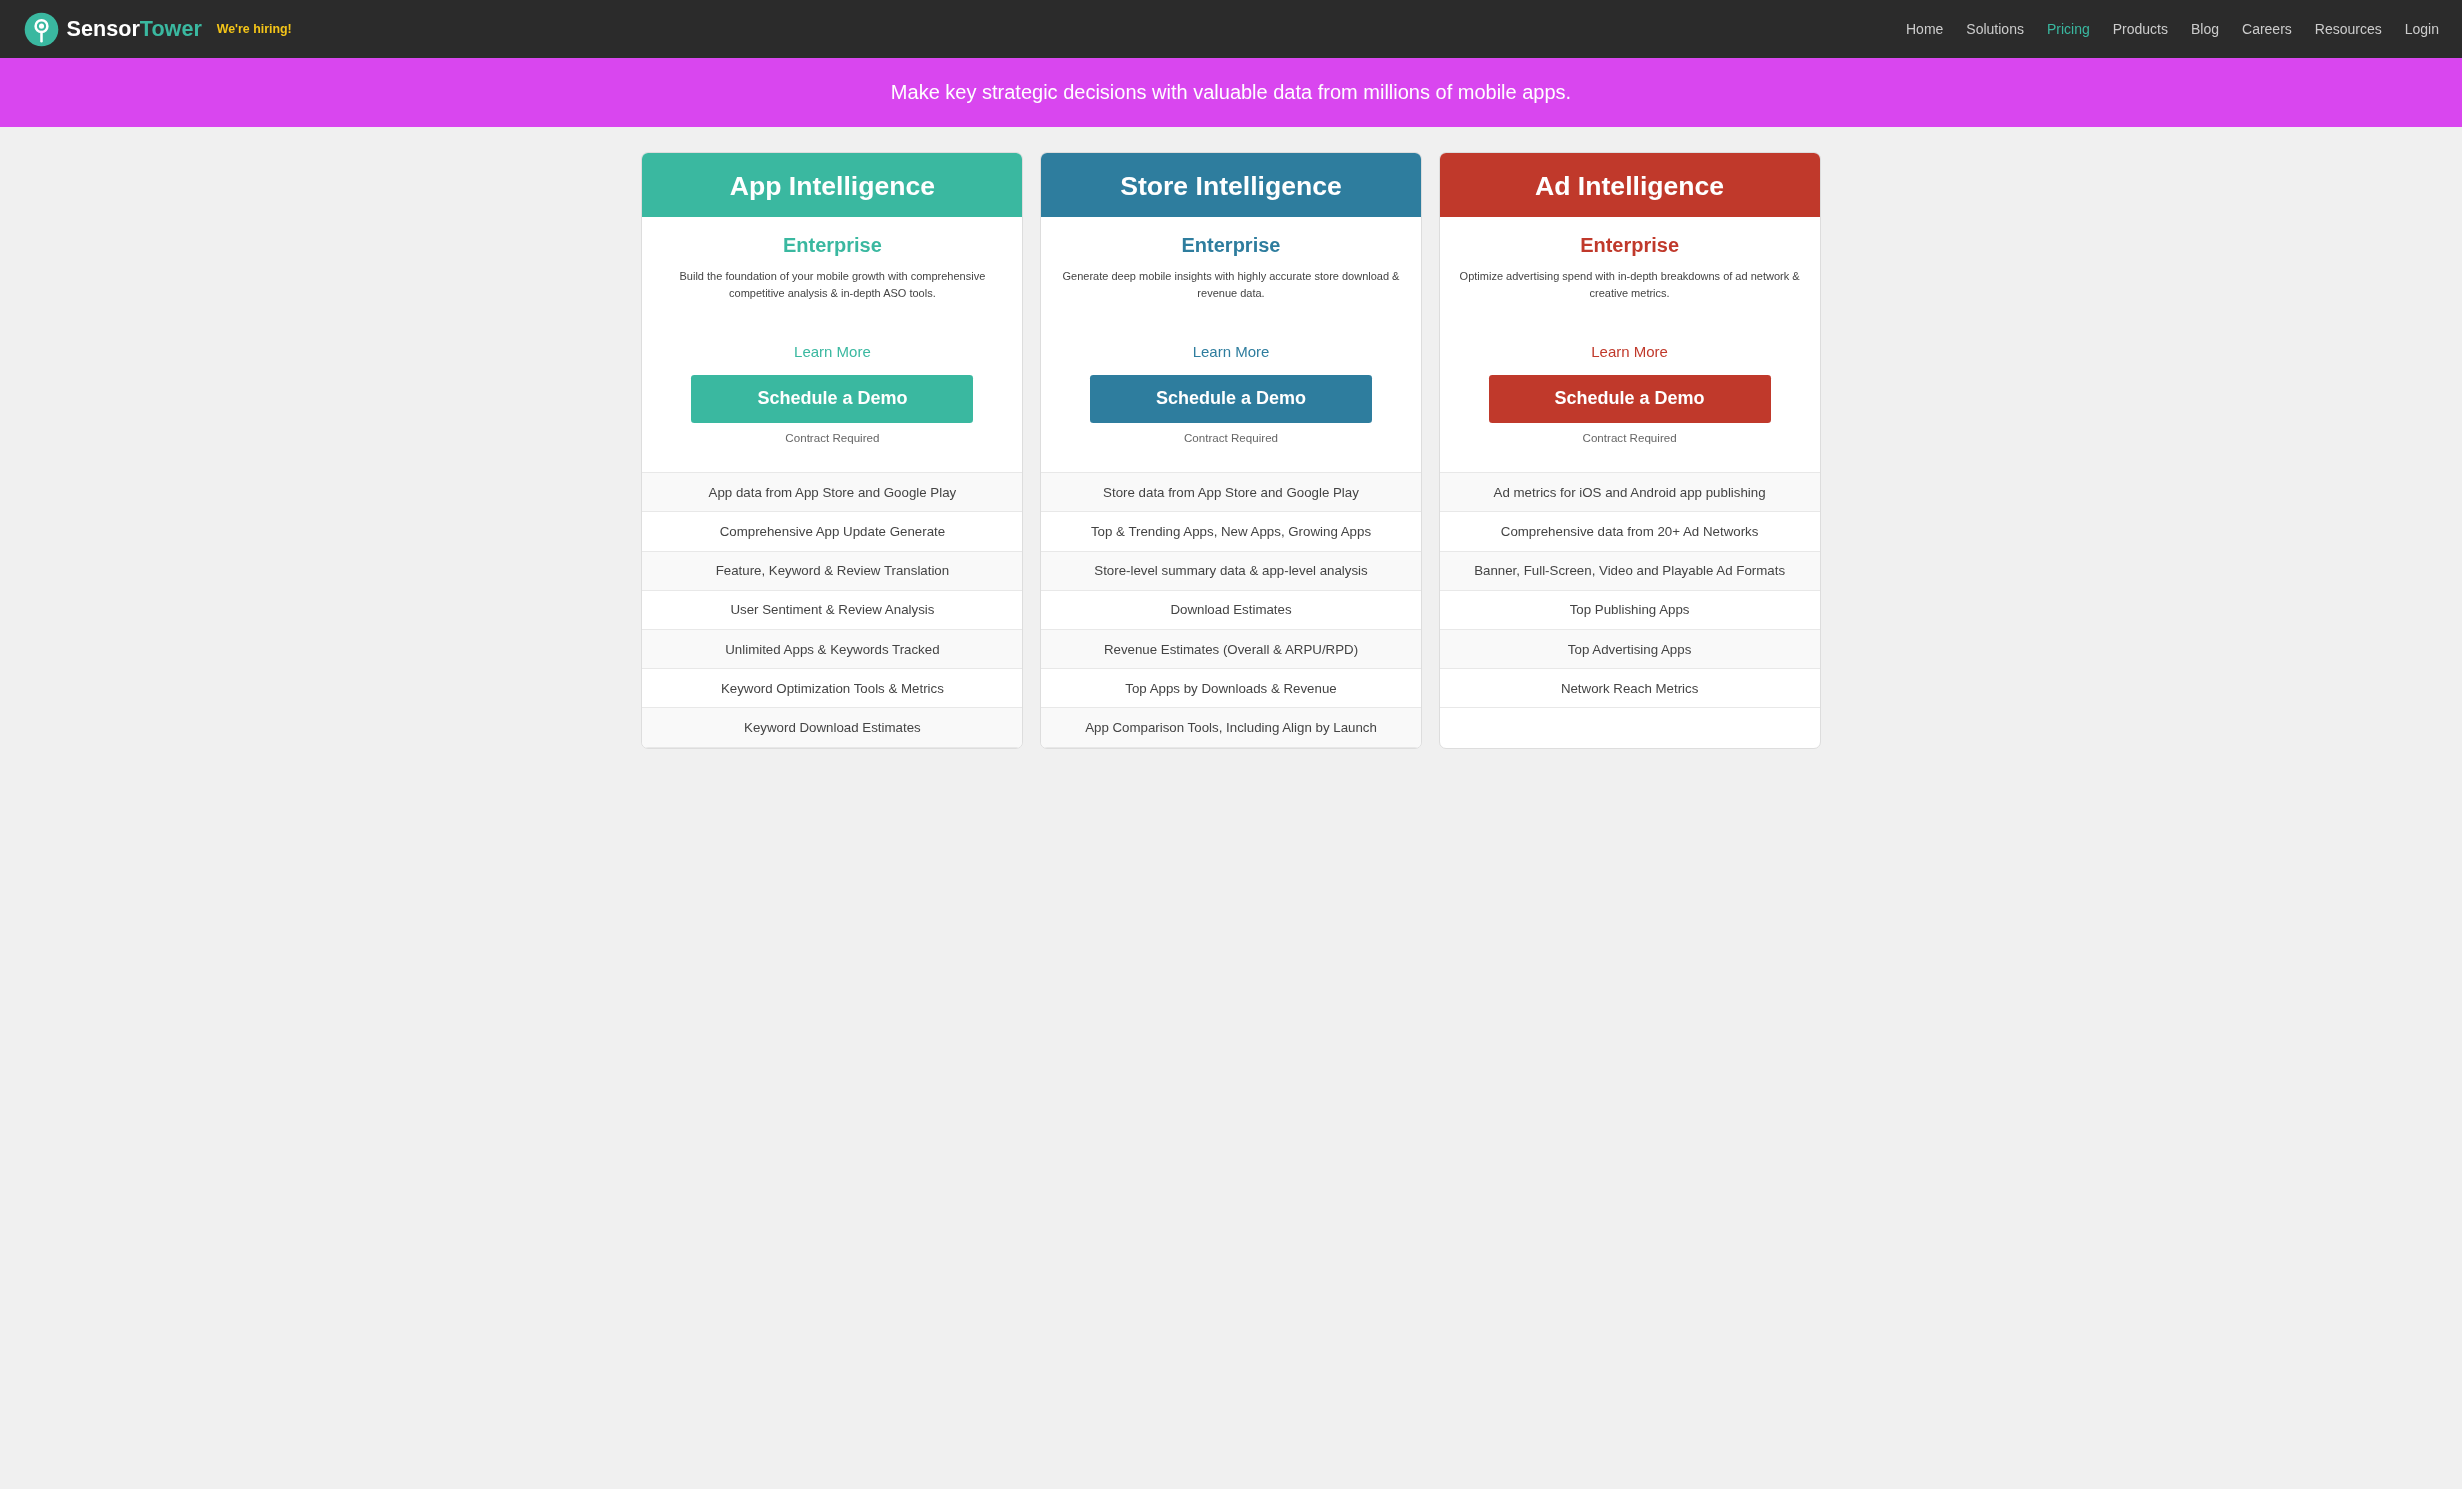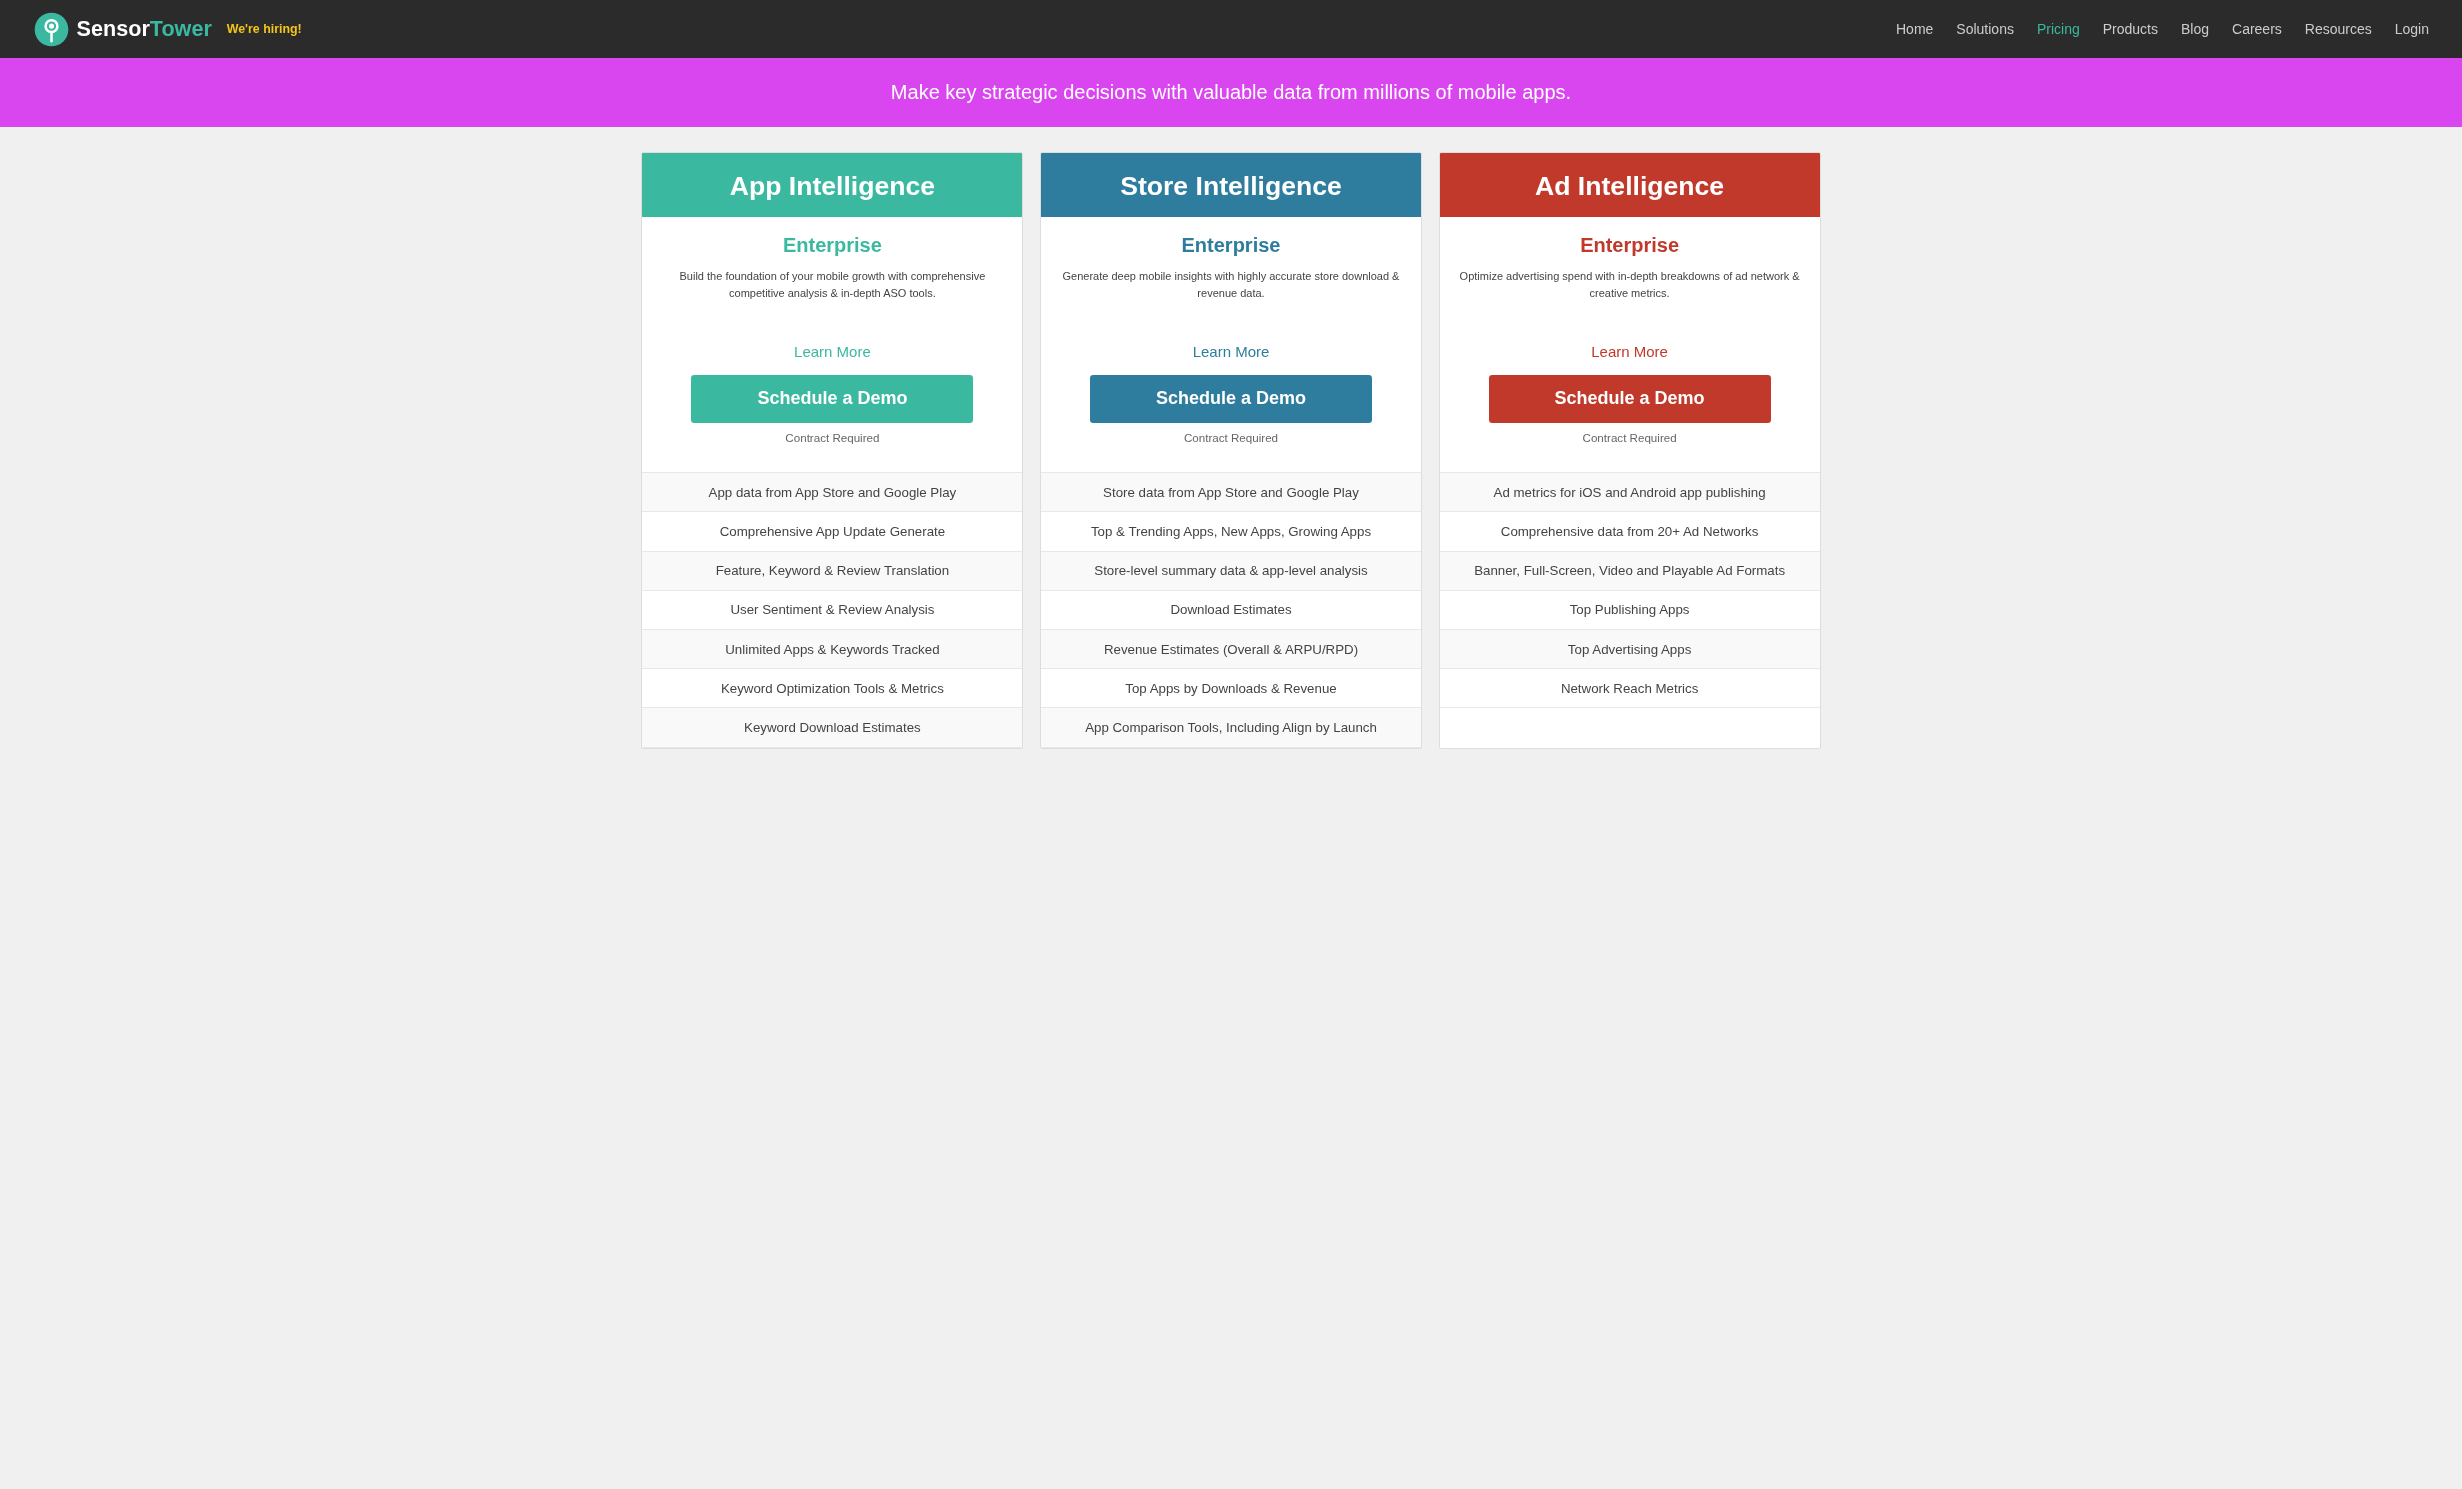--- a/index.html
+++ b/index.html
@@ -3,21 +3,21 @@
   <meta charset="utf-8">
   <style>
     * { box-sizing: border-box; margin: 0; padding: 0; }
     body { font-family: -apple-system, BlinkMacSystemFont, 'Segoe UI', Arial, sans-serif; background: #f0f0f0; }
 
     
     .navbar {
       background: #2b2b2b;
       display: flex;
       align-items: center;
-      padding: 0 33px;
+      padding: 0 23px;
       height: 58px;
     }
     .navbar-brand {
       display: flex;
       align-items: center;
       gap: 6.6px;
       flex-shrink: 0;
     }
     .logo-icon {
       width: 37px;
@@ -73,21 +73,21 @@
       gap: 16.6px;
       justify-content: center;
       max-width: 1195px;
       margin: 0 auto;
     }
 
     
     .pricing-card {
       background: #fff;
       border: 0.8px solid #ddd;
-      border-radius: 2px;
+      border-radius: 7px;
       flex: 1;
       max-width: 382px;
       overflow: hidden;
     }
     .card-header {
       padding: 18px 16.6px 15px;
       text-align: center;
     }
     .card-header h2 {
       font-size: 26.6px;

